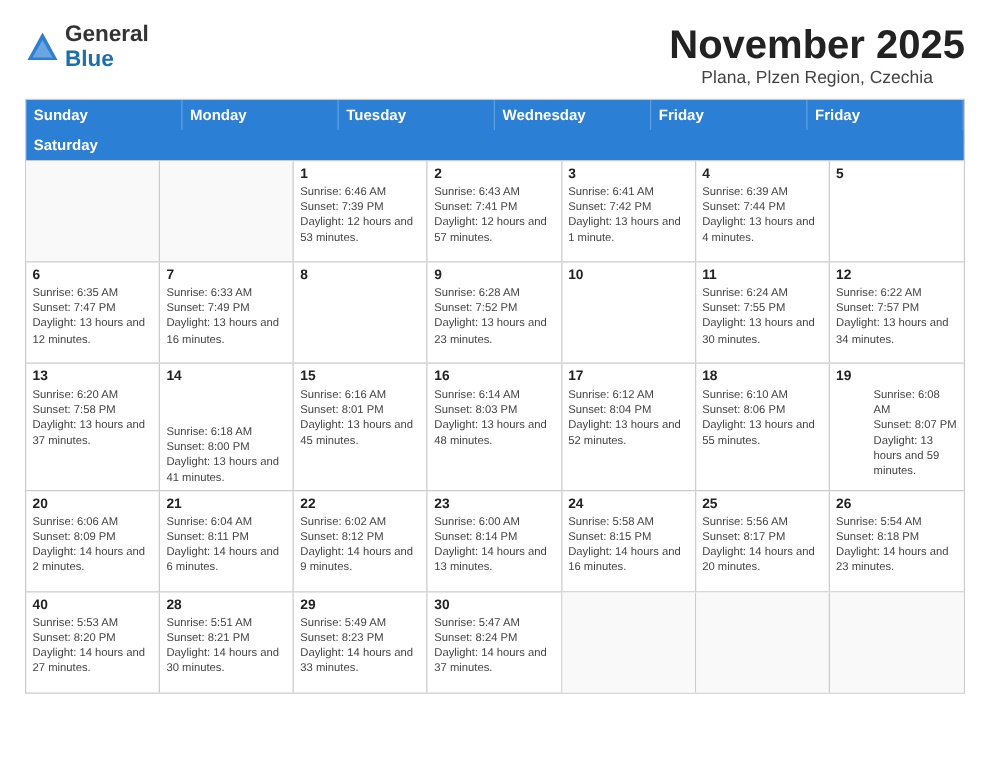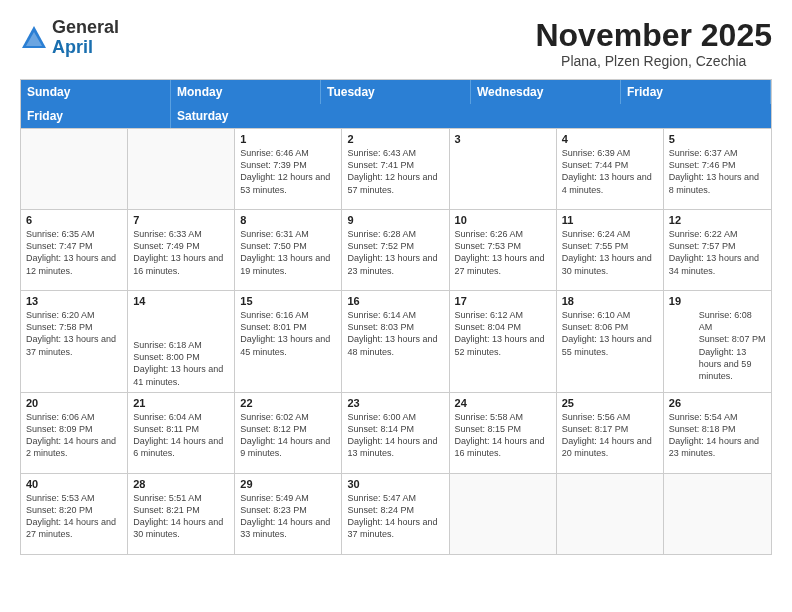--- a/index.html
+++ b/index.html
@@ -54,21 +54,21 @@
       text-align: center;
     }
     .calendar {
       flex: 1;
       display: flex;
       flex-direction: column;
       border: 1px solid #ccc;
     }
     .cal-header {
       display: grid;
-      grid-template-columns: repeat(5, 1fr);
+      grid-template-columns: repeat(6, 1fr);
       background: #2b7fd4;
     }
     .cal-header-cell {
       color: #fff;
       font-size: 12px;
       font-weight: bold;
       padding: 5px 6px;
       text-align: left;
       border-right: 1px solid #5aa0e0;
     }
@@ -111,21 +111,21 @@
 
 <div class="page">
   <div class="header">
     <div class="logo">
       <svg class="logo-icon" viewBox="0 0 28 28">
         <polygon points="14,2 26,24 2,24" fill="#2b7fd4"></polygon>
         <polygon points="14,8 22,22 6,22" fill="#fff" opacity="0.3"></polygon>
       </svg>
       <div class="logo-text">
         <span class="general">General</span><br>
-        <span class="blue">April</span>
+        <span class="blue">Blue</span>
       </div>
     </div>
     <div class="title-block">
       <div class="month-title">November 2025</div>
       <div class="location">Plana, Plzen Region, Czechia</div>
     </div>
   </div>
 
   <div class="calendar">
     <div class="cal-header" id="cal-header">
@@ -148,64 +148,58 @@
 Daylight: 12 hours and 53 minutes.</div>
           </div>
           <div class="cal-cell">
             <div class="day-num">2</div>
             <div class="cell-text" style="white-space: pre-line;">Sunrise: 6:43 AM
 Sunset: 7:41 PM
 Daylight: 12 hours and 57 minutes.</div>
           </div>
           <div class="cal-cell">
             <div class="day-num">3</div>
+            <div class="cell-text" style="white-space: pre-line;">Sunrise: 6:41 AM
+Sunset: 7:42 PM
+Daylight: 13 hours and 1 minute.</div>
           </div>
           <div class="cal-cell">
             <div class="day-num">4</div>
             <div class="cell-text" style="white-space: pre-line;">Sunrise: 6:39 AM
 Sunset: 7:44 PM
 Daylight: 13 hours and 4 minutes.</div>
           </div>
           <div class="cal-cell">
             <div class="day-num">5</div>
-            <div class="cell-text" style="white-space: pre-line;">Sunrise: 6:37 AM
-Sunset: 7:46 PM
-Daylight: 13 hours and 8 minutes.</div>
           </div>
         </div>
         <div class="cal-row">
           <div class="cal-cell">
             <div class="day-num">6</div>
             <div class="cell-text" style="white-space: pre-line;">Sunrise: 6:35 AM
 Sunset: 7:47 PM
 Daylight: 13 hours and 12 minutes.</div>
           </div>
           <div class="cal-cell">
             <div class="day-num">7</div>
             <div class="cell-text" style="white-space: pre-line;">Sunrise: 6:33 AM
 Sunset: 7:49 PM
 Daylight: 13 hours and 16 minutes.</div>
           </div>
           <div class="cal-cell">
             <div class="day-num">8</div>
-            <div class="cell-text" style="white-space: pre-line;">Sunrise: 6:31 AM
-Sunset: 7:50 PM
-Daylight: 13 hours and 19 minutes.</div>
           </div>
           <div class="cal-cell">
             <div class="day-num">9</div>
             <div class="cell-text" style="white-space: pre-line;">Sunrise: 6:28 AM
 Sunset: 7:52 PM
 Daylight: 13 hours and 23 minutes.</div>
           </div>
           <div class="cal-cell">
             <div class="day-num">10</div>
-            <div class="cell-text" style="white-space: pre-line;">Sunrise: 6:26 AM
-Sunset: 7:53 PM
-Daylight: 13 hours and 27 minutes.</div>
           </div>
           <div class="cal-cell">
             <div class="day-num">11</div>
             <div class="cell-text" style="white-space: pre-line;">Sunrise: 6:24 AM
 Sunset: 7:55 PM
 Daylight: 13 hours and 30 minutes.</div>
           </div>
           <div class="cal-cell">
             <div class="day-num">12</div>
             <div class="cell-text" style="white-space: pre-line;">Sunrise: 6:22 AM

